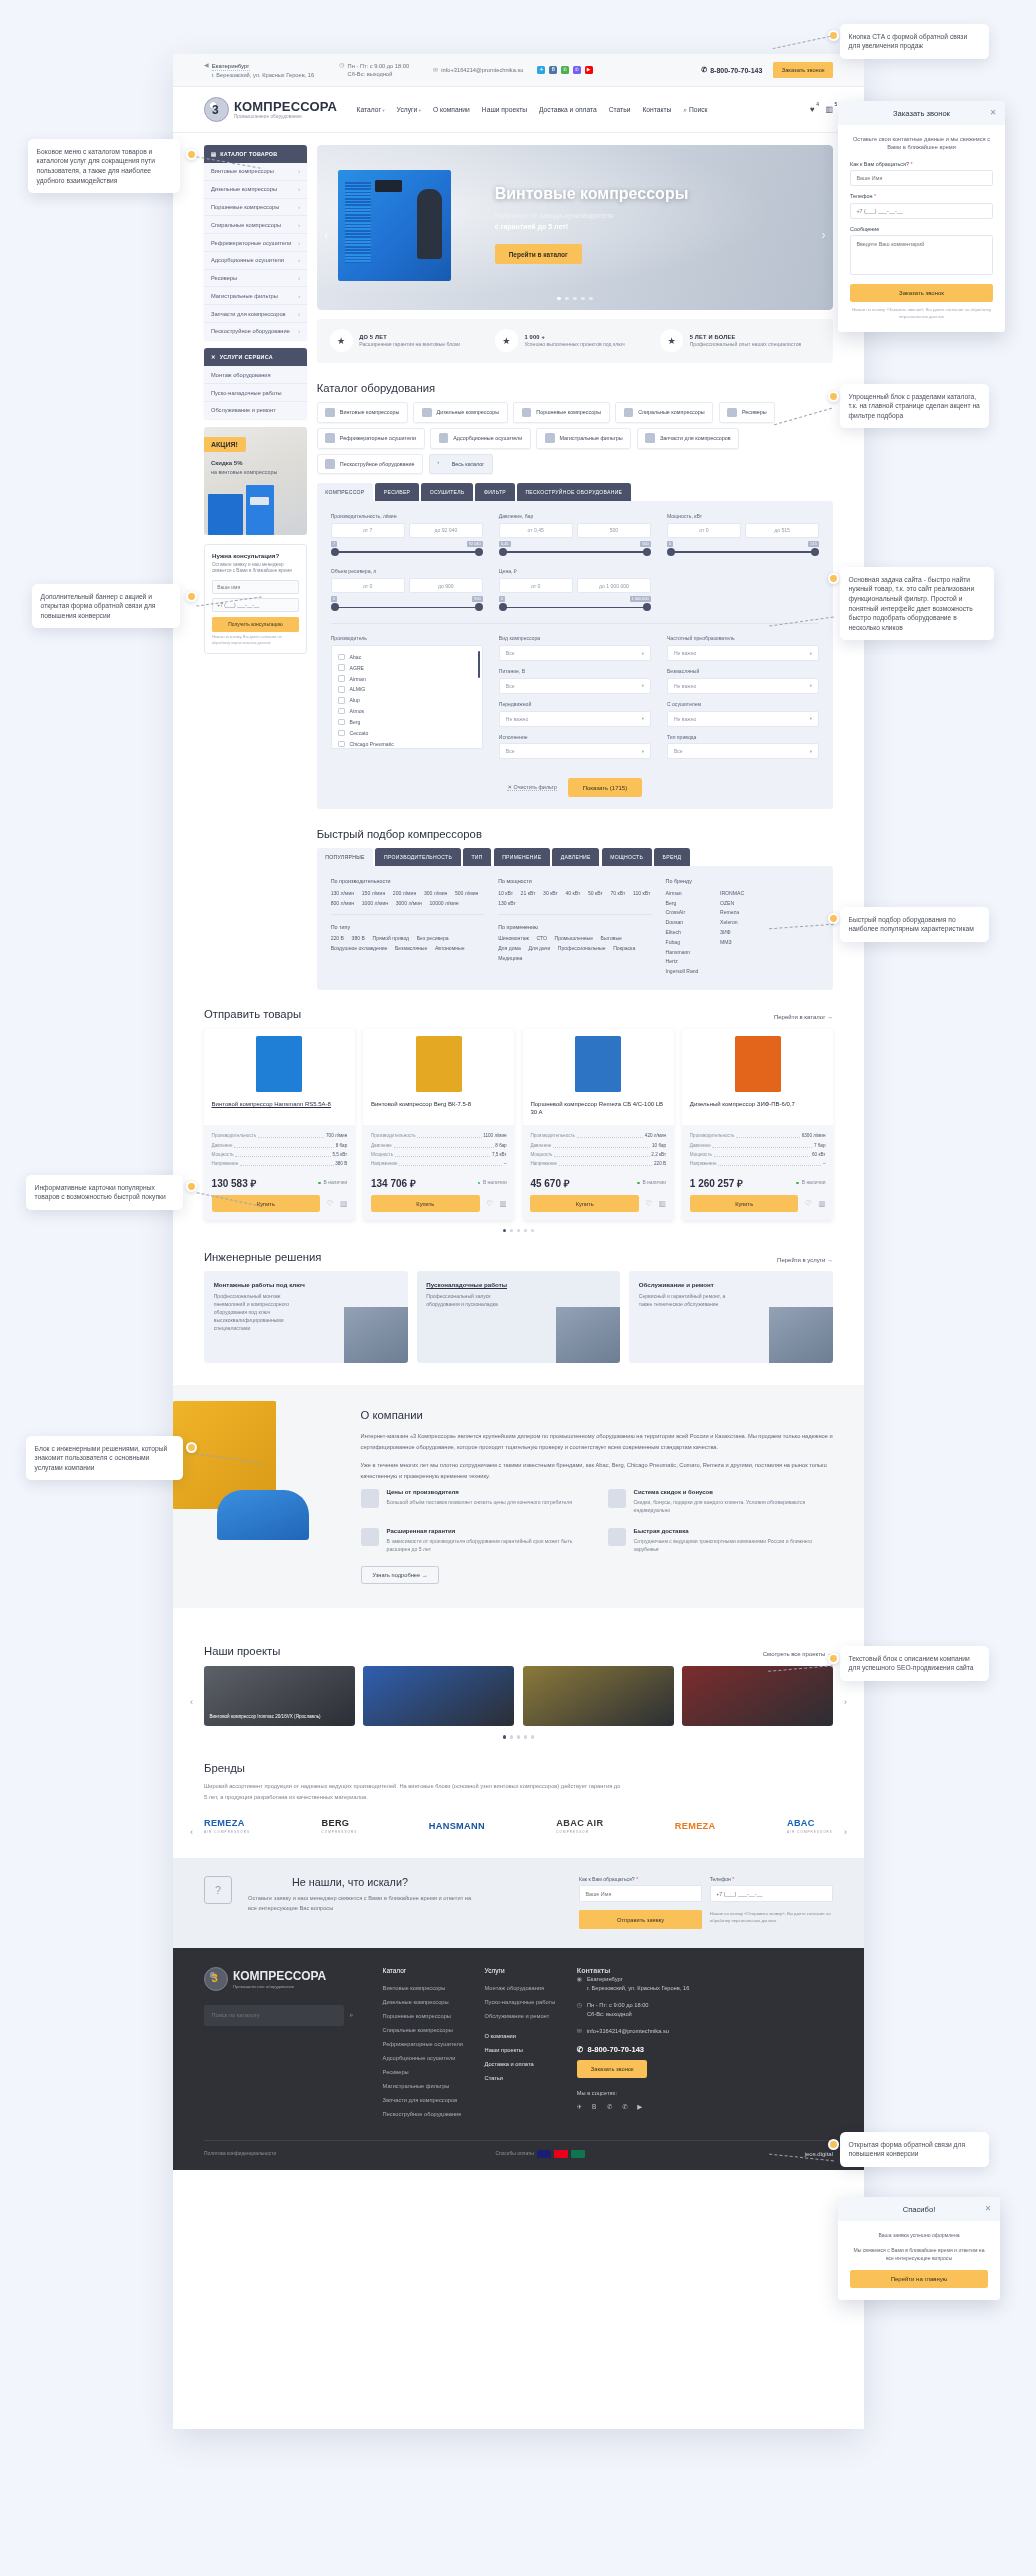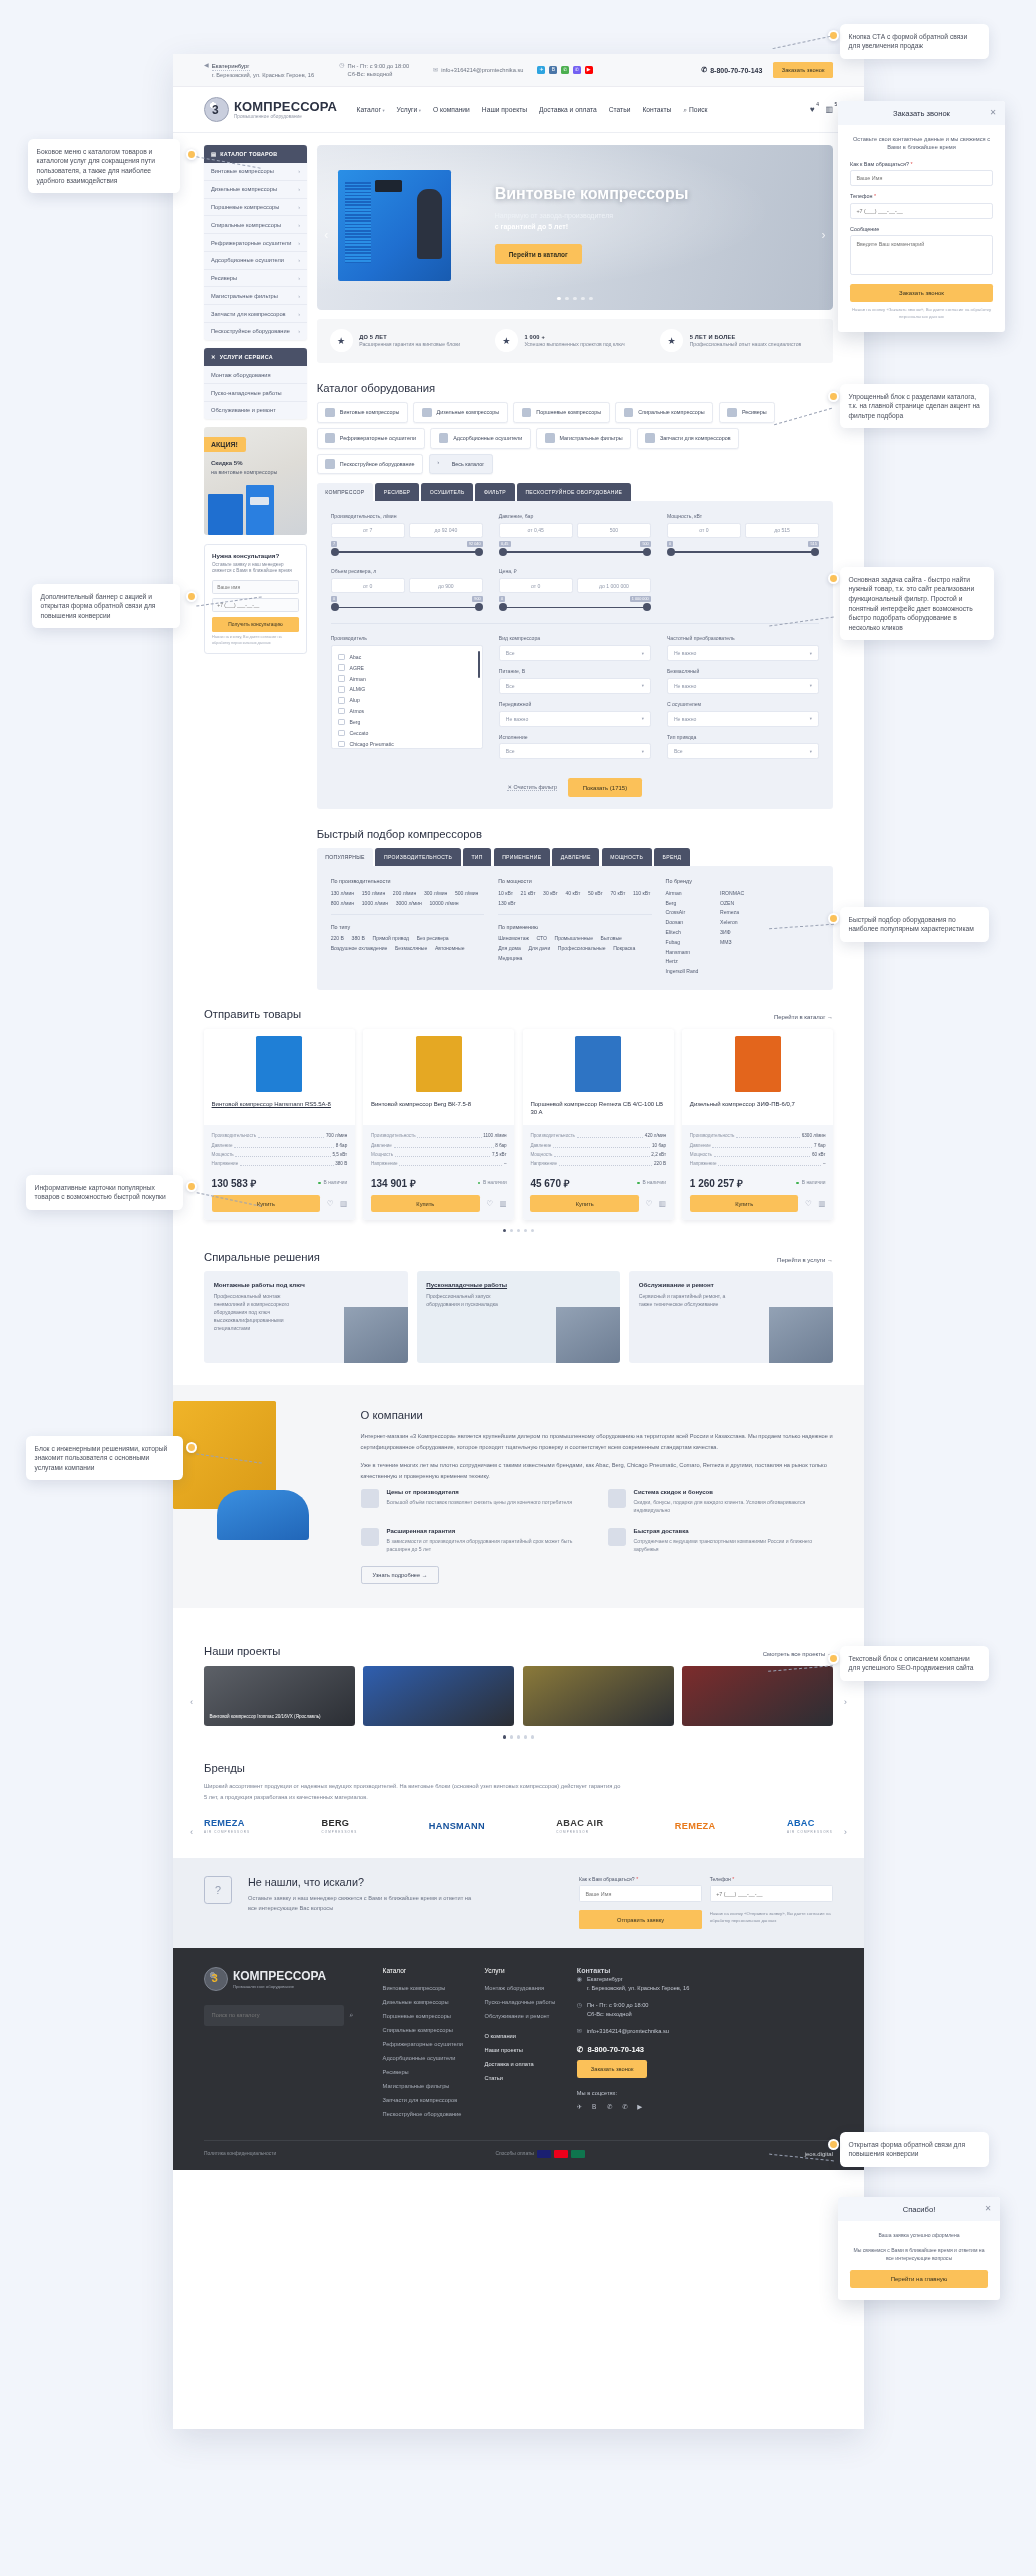--- a/index.html
+++ b/index.html
@@ -253,21 +253,21 @@
   .brands-sec p { font-size:5.7px; color:#7b8395; line-height:10.8px; max-width:421px; margin-top:6.5px;}
   .blogos { display:flex; align-items:center; justify-content:space-between; margin-top:16px; position:relative;}
   .blogo { font-size:9.2px; font-weight:bold; letter-spacing:0.3px;}
   .bl-sub{ font-size:3px; letter-spacing:1.1px; color:#8e95a5; display:block; margin-top:1.1px;}
 
   
   .bform { background:#eceff4; padding:18.4px 31px; display:flex; gap:16px; align-items:flex-start;}
   .bform .qicon { width:28px; height:28px; flex:none; border:1.1px solid #b6bed0; border-radius:3.2px;
                   display:flex; align-items:center; justify-content:center; color:#97a0b4; font-size:10.8px;}
   .bform .l { flex:1; }
-  .bform h3 { font-size:10.8px; color:#2c3243; font-weight:normal; margin-bottom:6.5px;}
+  .bform h3 { font-size:10.8px; color:#2c3243; font-weight:normal; margin-bottom:6.5px;margin-left:44px;}
   .bform p { font-size:5.7px; color:#6d7587; line-height:9.2px; max-width:232px;}
   .bform .r { width:254px; display:flex; flex-wrap:wrap; gap:7.6px;}
   .bform .fld { width:calc(50% - 3.8px);}
   .bform .fld label { font-size:5.1px; color:#4e566a; display:block; margin-bottom:3.2px;}
   .bform .fld label i{color:#e05353;font-style:normal;}
   .bform .fld input { width:100%; height:17.3px; background:#fff; border:0.5px solid #e0e5ee;
                       border-radius:1.6px; padding:0 5.4px; font-size:5.4px; color:#9aa1b1;}
   .bform .sbt { background:#fbc159; border:none; width:calc(50% - 3.8px); height:19.4px;
                 border-radius:1.6px; font-size:5.7px; color:#37321f; cursor:pointer;}
   .bform .agree { width:calc(50% - 3.8px); font-size:4.3px; color:#868e9f; line-height:7px;}
@@ -906,21 +906,21 @@
               <span class="dotln"></span>
               <span class="v">7,5 кВт</span>
             </div>
             <div class="sp">
               <span class="k">Напряжение</span>
               <span class="dotln"></span>
               <span class="v">–</span>
             </div>
           </div>
           <div class="prow">
-            <div class="price">134 901 ₽</div>
+            <div class="price">134 706 ₽</div>
             <div class="stock">
               <b></b>
               <span>В наличии</span>
             </div>
           </div>
           <div class="act">
             <button class="buy">Купить</button>
             <span class="ic">♡</span>
             <span class="ic">▥</span>
           </div>
@@ -1008,21 +1008,21 @@
       </div>
     <div class="cdots" id="prod-dots">
         <i class="on"></i>
         <i></i>
         <i></i>
         <i></i>
         <i></i>
       </div>
 
     <div class="sect-hd">
-      <h2>Спиральные решения</h2>
+      <h2>Инженерные решения</h2>
       <a>Перейти в услуги  →</a>
     </div>
     <div class="eng" id="eng-cards">
         <div class="e">
           <h4>Монтажные работы под ключ</h4>
           <p>Профессиональный монтаж пневмолиний и компрессорного оборудования под ключ высококвалифицированными специалистами</p>
           <div class="pic" style="background: linear-gradient(150deg, rgb(147, 162, 181), rgb(109, 125, 147));"></div>
         </div>
         <div class="e mid">
           <h4 class="link">Пусконаладочные работы</h4>

